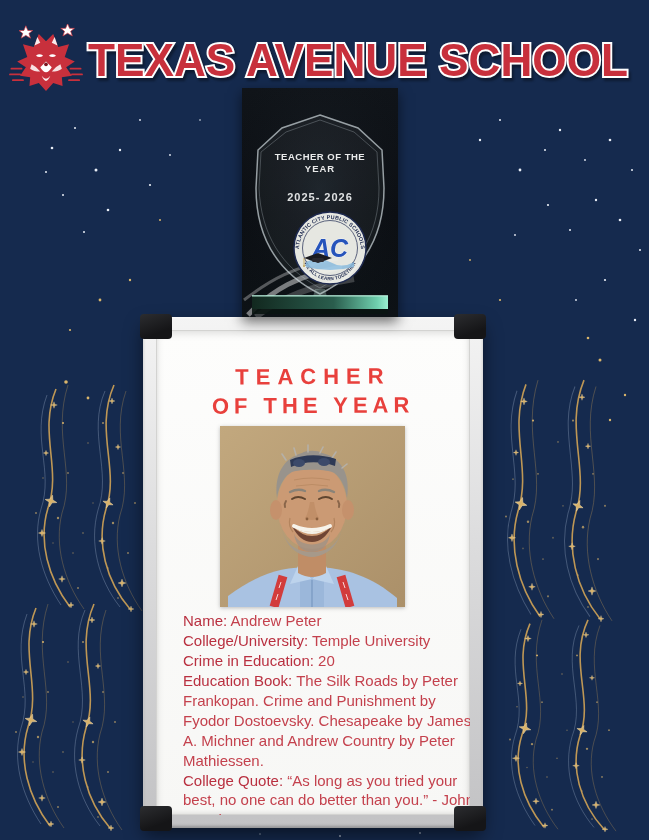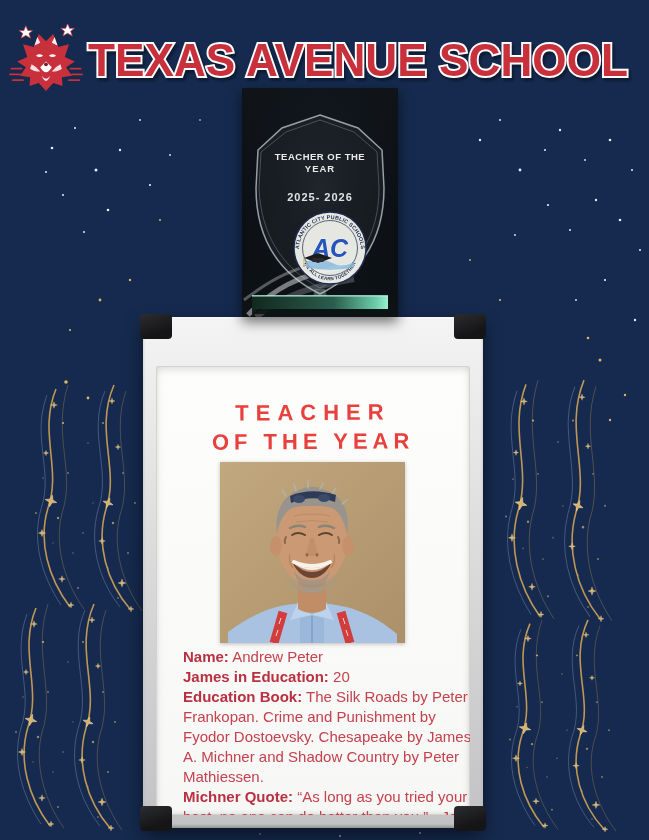--- a/index.html
+++ b/index.html
@@ -41,40 +41,39 @@
   .bc-tl { left:-3px; top:-3px; }
   .bc-tr { right:-3px; top:-3px; }
   .bc-bl { left:-3px; bottom:-3px; }
   .bc-br { right:-3px; bottom:-3px; }
   .board-surface {
     position:absolute; left:13px; top:13px; right:13px; bottom:13px;
     background:linear-gradient(180deg,#fdfdfc 0%,#f7f7f5 100%);
     border-radius:3px; z-index:4;
     box-shadow:inset 0 0 0 1px #d3d3d1, inset 0 3px 8px rgba(0,0,0,.14), inset 0 -2px 5px rgba(0,0,0,.08);
     overflow:hidden;
-    margin-top:36px;
   }
   .board-heading {
     margin-top:32px; text-align:center; color:#e8403c;
     font-weight:bold; font-size:22px; letter-spacing:7px; line-height:1.32;
     transform:rotate(-.4deg);
   }
   .board-heading .line2 { letter-spacing:5px; font-size:22px; display:block; }
 
   .teacher-photo {
     position:absolute; left:64px; top:96px; width:185px; height:181px;
     box-shadow:0 1px 4px rgba(0,0,0,.25);
   }
 
   .fields {
     position:absolute; left:27px; top:281px; width:292px;
     color:#c4414d; font-size:15px; line-height:1.33;
   }
   .fields p { margin:0; }
-  .fields strong { color:#b93040; font-weight:bold; }
+  .fields strong { color:#b93040; font-weight:normal; }
 </style>
 </head>
 <body>
 
 <div class="page">
 
   <svg width="0" height="0" style="position:absolute" aria-hidden="true">
     <defs>
       <path id="st4" d="M0,-6 L1.5,-1.5 L6,0 L1.5,1.5 L0,6 L-1.5,1.5 L-6,0 L-1.5,-1.5 Z"></path>
       <g id="sparkle">
@@ -376,20 +375,21 @@
         </g>
 
         <g stroke="#a97b55" stroke-width="1.2" opacity=".7" fill="none">
           <path d="M70,92 Q68,100 73,106"></path>
           <path d="M114,92 Q116,100 111,106"></path>
         </g>
       </svg>
 
       <div class="fields">
         <p><strong>Name:</strong> <span>Andrew Peter</span></p>
-        <p><strong>James in Education:</strong> <span>20</span></p>
-        <p><strong>Education Book:</strong> <span>The Silk Roads by Peter Frankopan. Crime and Punishment  by Fyodor Dostoevsky. Chesapeake by James A.  Michner and Shadow Country by Peter Mathiessen.</span></p>
-        <p><strong>Michner Quote:</strong> <span>“As long as you tried your best, no one can do better than you.” - John Wooden</span></p>
+        <p><strong>College/University:</strong> <span>Temple University</span></p>
+        <p><strong>Crime in Education:</strong> <span>20</span></p>
+        <p><strong>Education Book:</strong> <span>The Silk Roads by Peter Frankopan. Crime and Punishment  by Fyodor Dostoevsky. Chesapeake by James A.  Michner and Andrew Country by Peter Mathiessen.</span></p>
+        <p><strong>College Quote:</strong> <span>“As long as you tried your best, no one can do better than you.” - John Wooden</span></p>
       </div>
     </div>
   </div>
 
 </div>
 
 </body></html>

